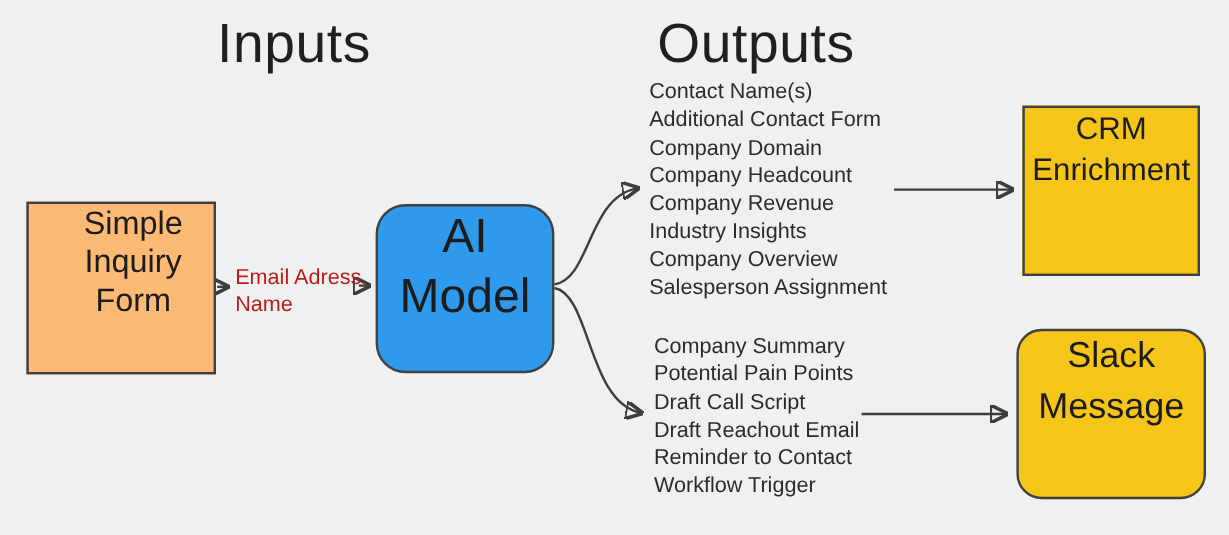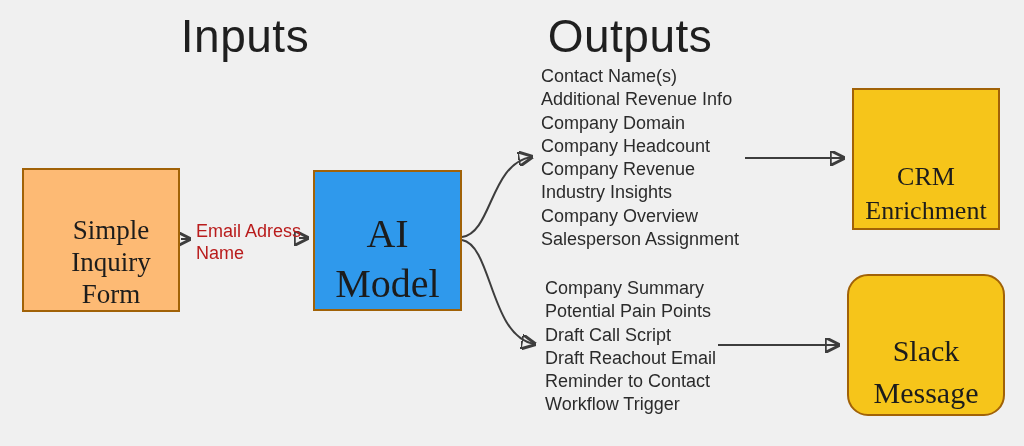--- a/index.html
+++ b/index.html
@@ -26,37 +26,36 @@
     line-height: 1.2;
     color: #1f1f1f;
     letter-spacing: 0.5px;
   }
   .heading.inputs  { left: 115px; }
   .heading.outputs { left: 500px; }
 
   .node {
     position: absolute;
     display: flex;
-    align-items: flex-end;
+    align-items: flex-start;
     justify-content: center;
     text-align: center;
-    border: 2px solid #a16207;
+    border: 2px solid #404040;
     box-sizing: border-box;
     color: #1c1c1c;
-    font-family: Liberation Serif, serif;
   }
   .node .node-label { white-space: pre-line; }
 
   .node.form {
     left: 22px; top: 168px; width: 158px; height: 144px;
     font-size: 27px; line-height: 32px;
   }
   .node.model {
     left: 313px; top: 170px; width: 149px; height: 141px;
-    font-size: 40px; line-height: 50px;
+    font-size: 40px; line-height: 50px; border-radius: 25px;
   }
   .node.crm {
     left: 852px; top: 88px; width: 148px; height: 142px;
     font-size: 26px; line-height: 34px;
   }
   .node.slack {
     left: 847px; top: 274px; width: 158px; height: 142px;
     font-size: 30px; line-height: 42px; border-radius: 21px;
   }
 
@@ -116,21 +115,21 @@
   <div class="edge-label">Email Adress
 Name</div>
 
   <div class="node model" style="background-color: rgb(47, 153, 236);">
     <span class="node-label">AI
 Model</span>
   </div>
 
   <div class="out-list crm-list">
     <div class="out-item">Contact Name(s)</div>
-    <div class="out-item">Additional Revenue Info</div>
+    <div class="out-item">Additional Contact Form</div>
     <div class="out-item">Company Domain</div>
     <div class="out-item">Company Headcount</div>
     <div class="out-item">Company Revenue</div>
     <div class="out-item">Industry Insights</div>
     <div class="out-item">Company Overview</div>
     <div class="out-item">Salesperson Assignment</div>
   </div>
 
   <div class="out-list slack-list">
     <div class="out-item">Company Summary</div>

